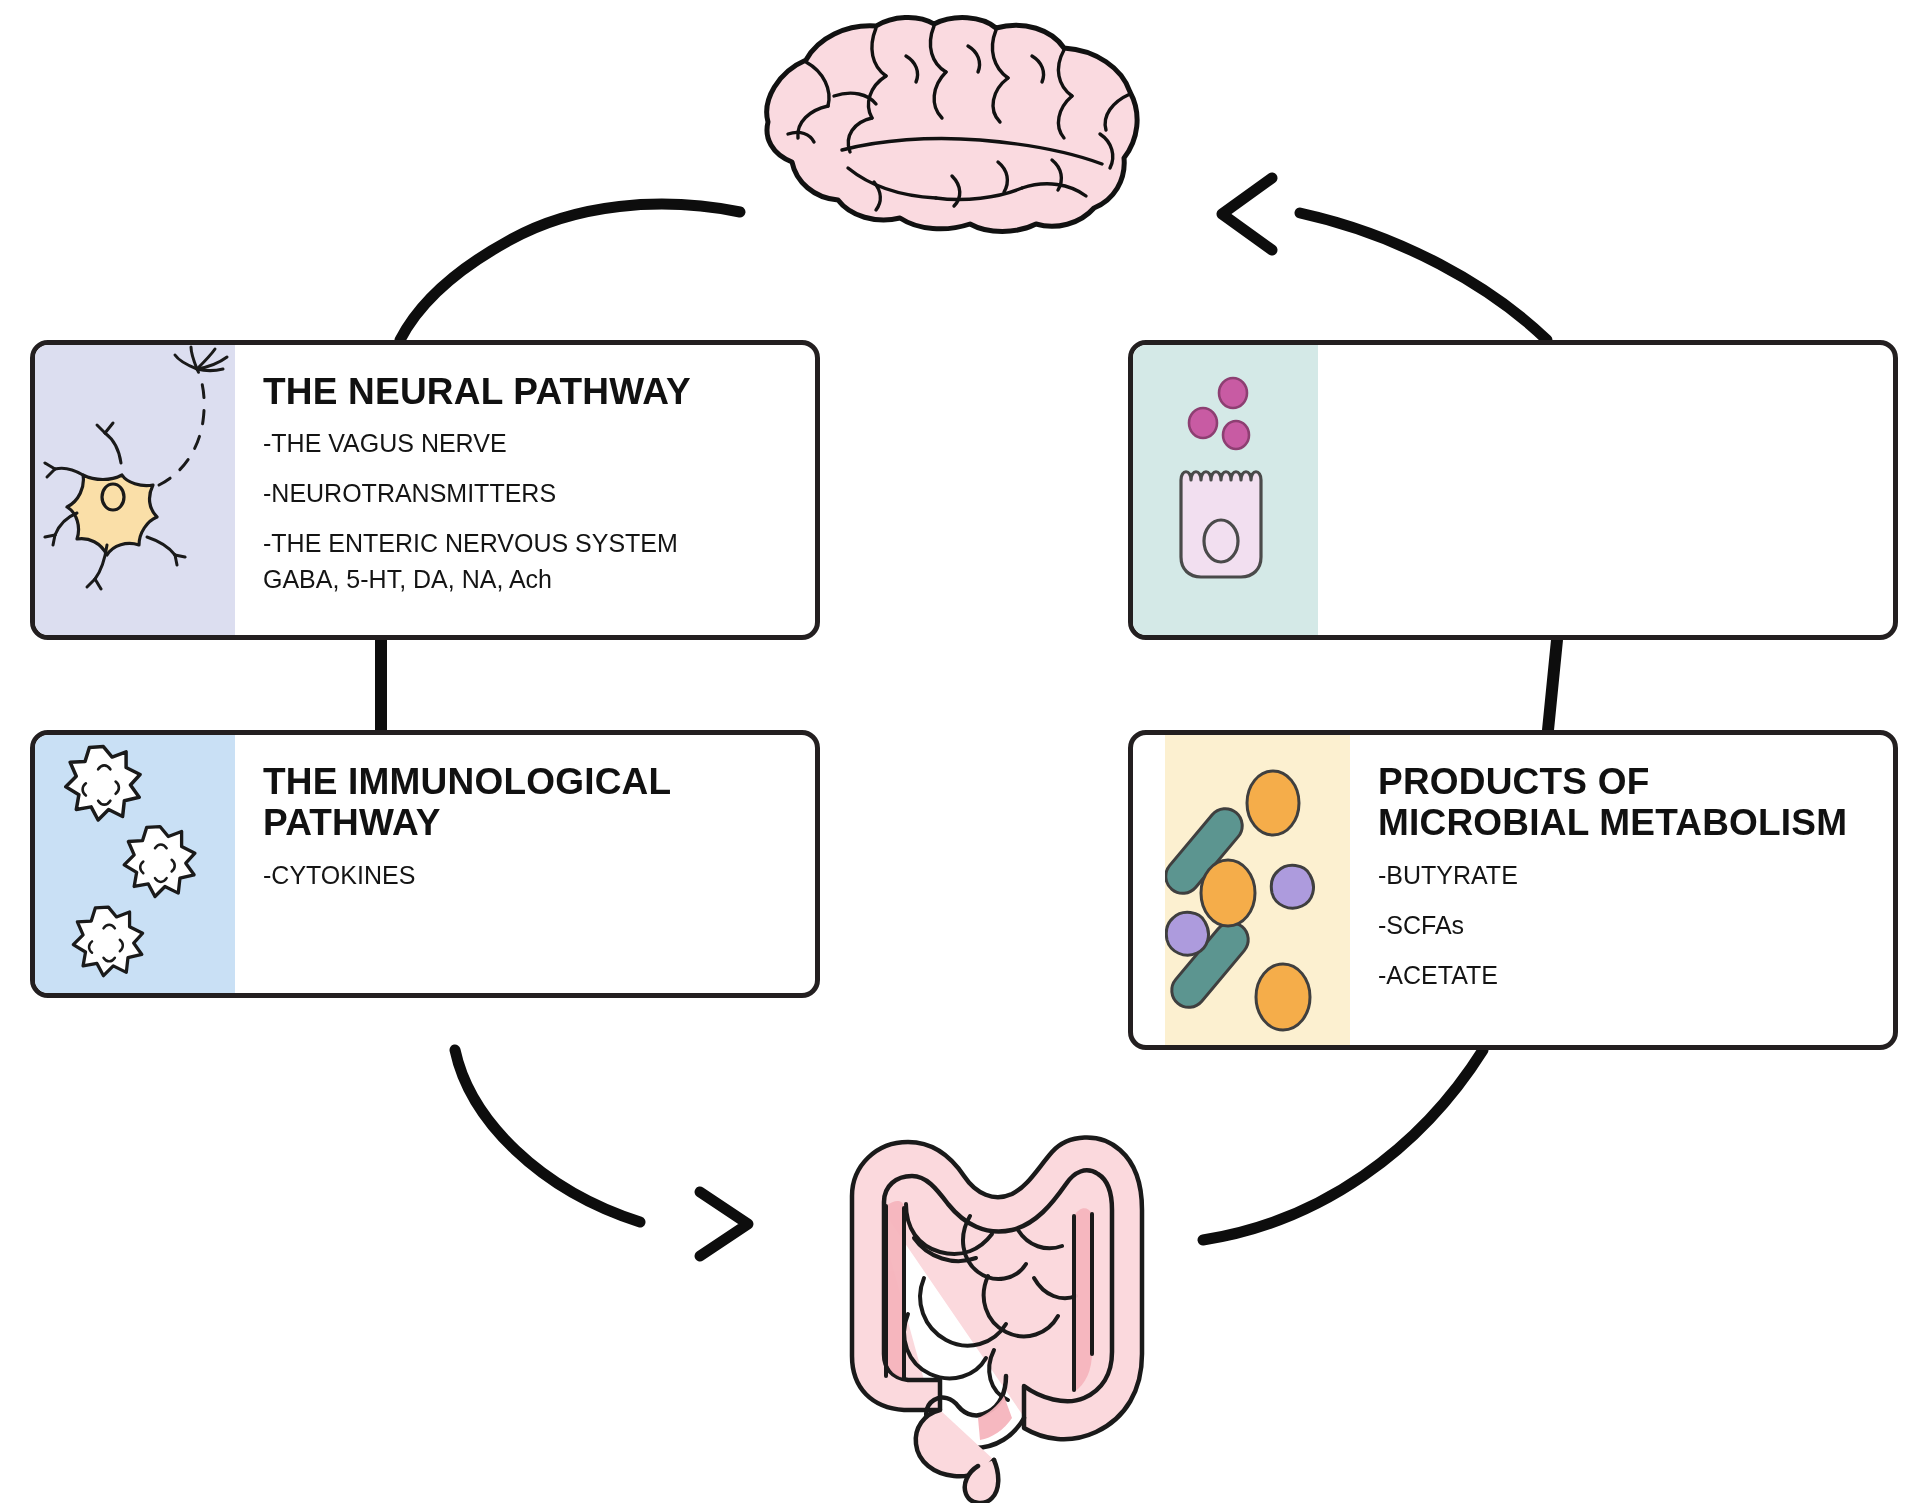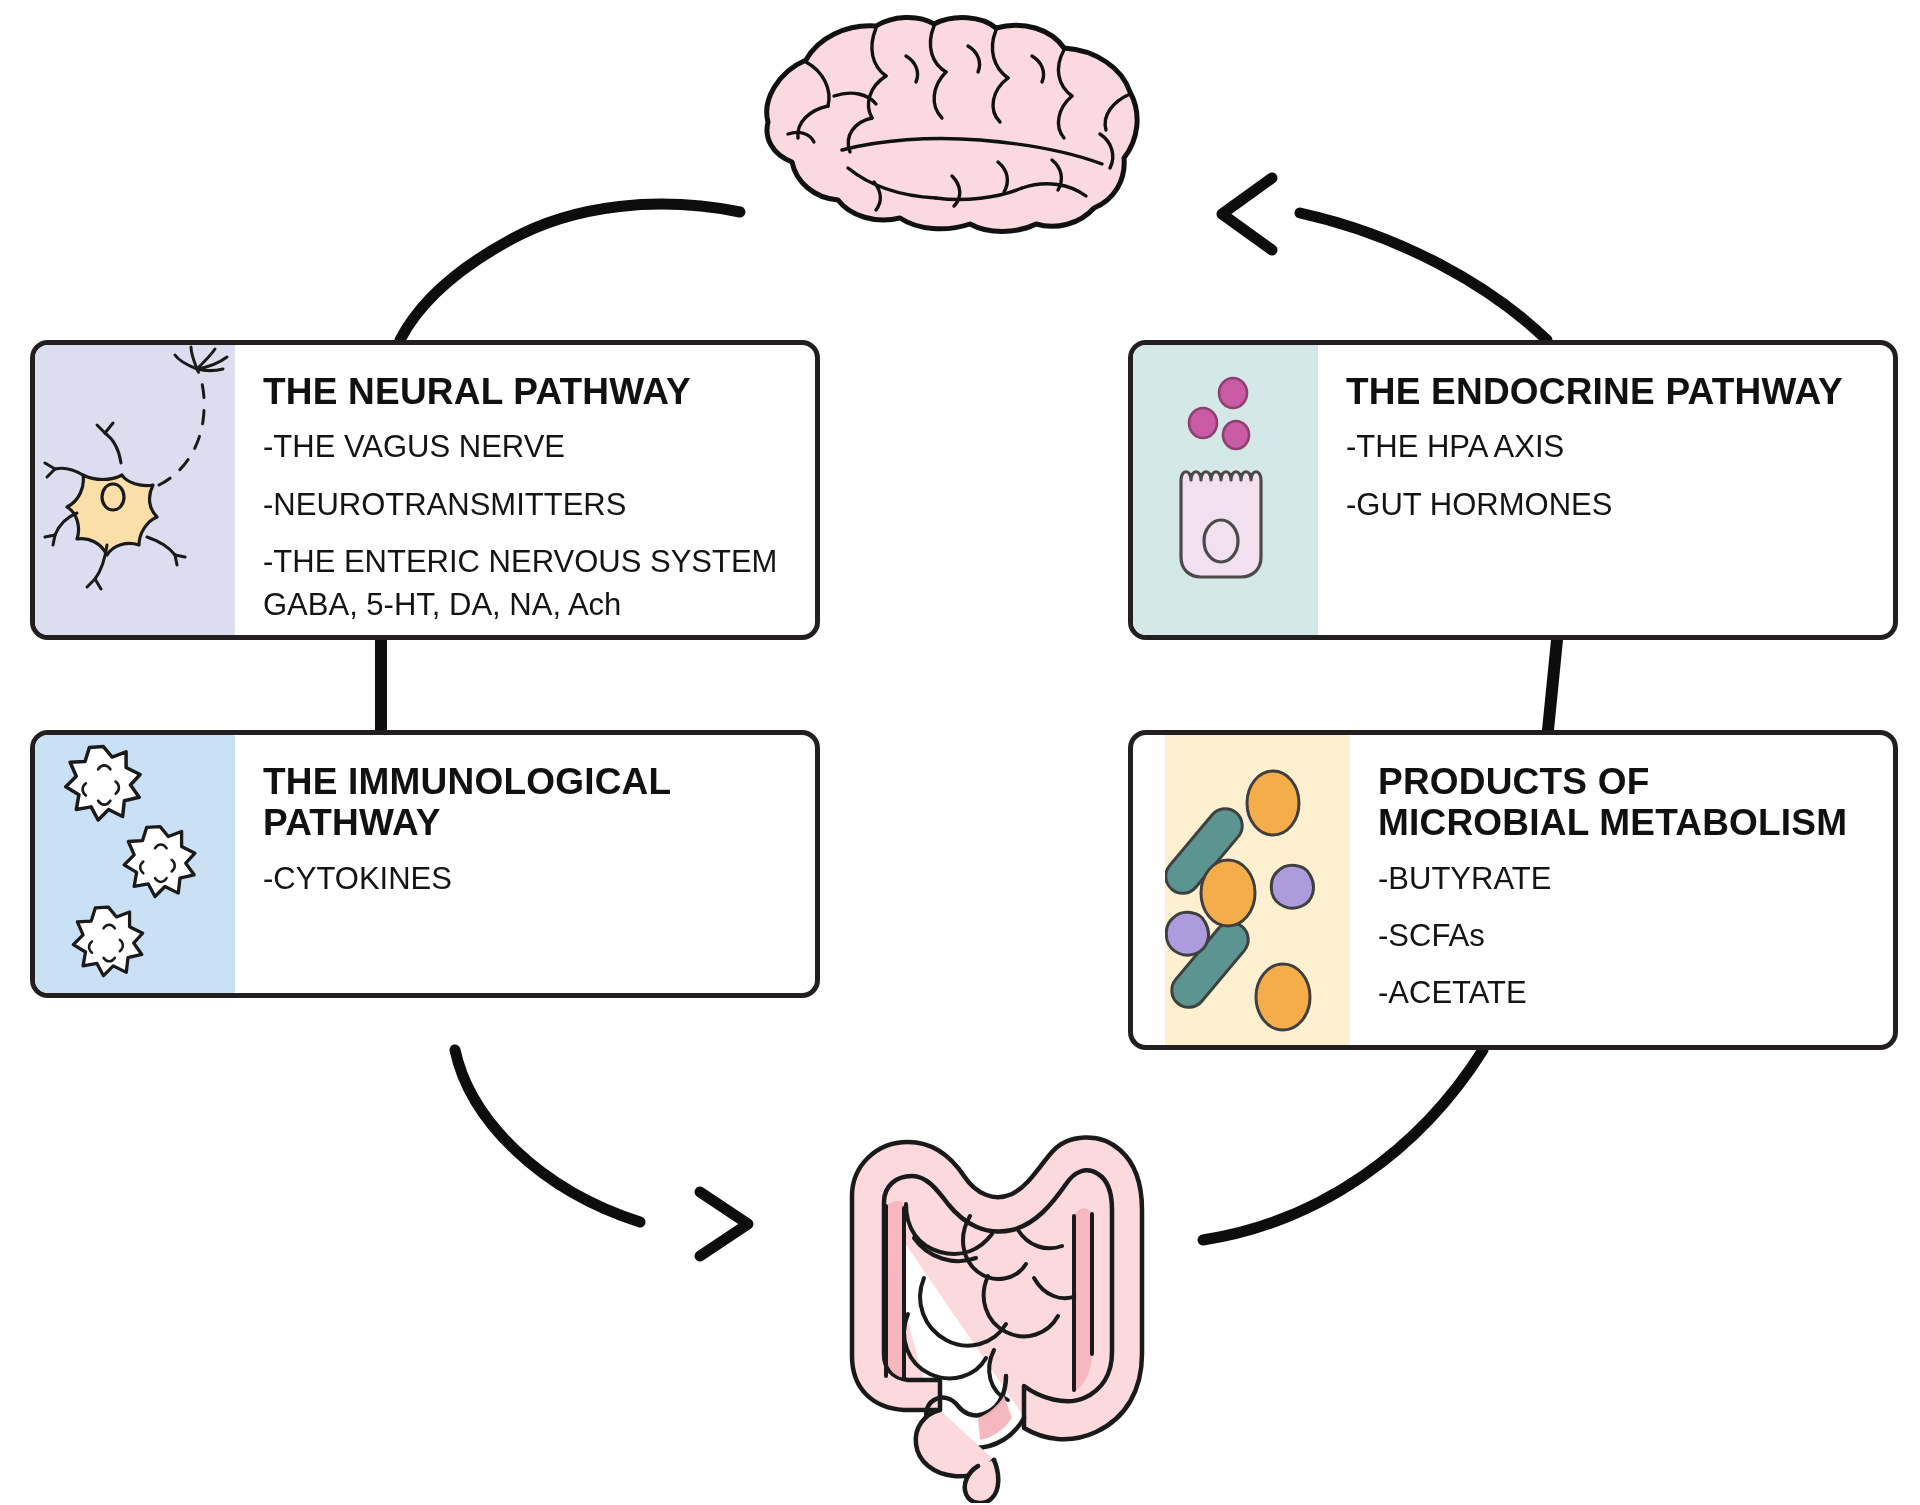--- a/index.html
+++ b/index.html
@@ -43,21 +43,21 @@
   }
   .card-title {
     font-size: 37px;
     font-weight: 700;
     letter-spacing: 0.2px;
     line-height: 1.12;
     color: #111111;
     margin-bottom: 16px;
   }
   .card-line {
-    font-size: 31px;
+    font-size: 25px;
     font-weight: 400;
     line-height: 1.2;
     color: #141414;
     margin-bottom: 20px;
     white-space: nowrap;
   }
   .card-line.sub {
     margin-top: -14px;
     margin-bottom: 12px;
   }
@@ -255,25 +255,20 @@
         </g>
         <path d="M48 135 C48 124 58 124 58 135 C58 124 68 124 68 135
                  C68 124 78 124 78 135 C78 124 88 124 88 135
                  C88 124 98 124 98 135 C98 124 108 124 108 135
                  C108 124 118 124 118 135 C118 124 128 124 128 135
                  L128 212 C128 224 120 232 108 232 L68 232
                  C56 232 48 224 48 212 Z" fill="#f2dff0" stroke="#4a4a4a" stroke-width="3.2" stroke-linejoin="round"></path>
         <ellipse cx="88" cy="196" rx="17" ry="21" fill="#f2dff0" stroke="#4a4a4a" stroke-width="3.2"></ellipse>
       </svg>
     </div>
-    <div class="card-body">
-      <div class="card-title">THE ENDOCRINE PATHWAY</div>
-      <div class="card-line">-THE HPA AXIS</div>
-      <div class="card-line">-GUT HORMONES</div>
-    </div>
   </div>
 
   <div class="card" id="card-immune">
     <div class="card-icon">
       <svg class="icon-svg" viewBox="0 0 200 310">
         <defs>
           <g id="blobcell">
             <path d="M0 -42 L10 -30 L26 -36 L26 -18 L42 -10 L31 2 L41 16 L24 20 L22 38
                      L6 30 L-6 42 L-14 27 L-31 30 L-28 13 L-43 4 L-31 -8 L-38 -24
                      L-21 -25 L-16 -41 Z" fill="#ffffff" stroke="#1a1a1a" stroke-width="4" stroke-linejoin="round"></path>

